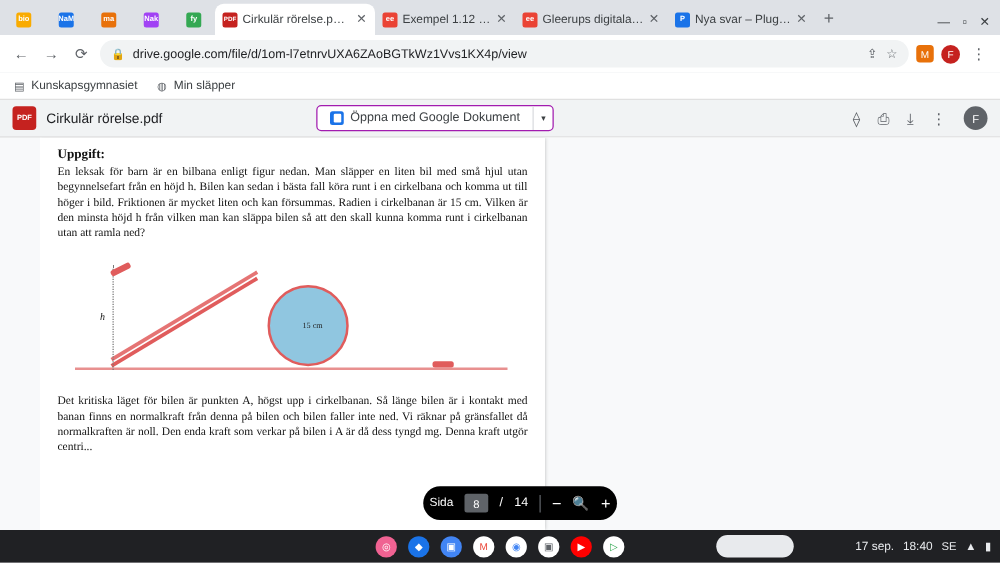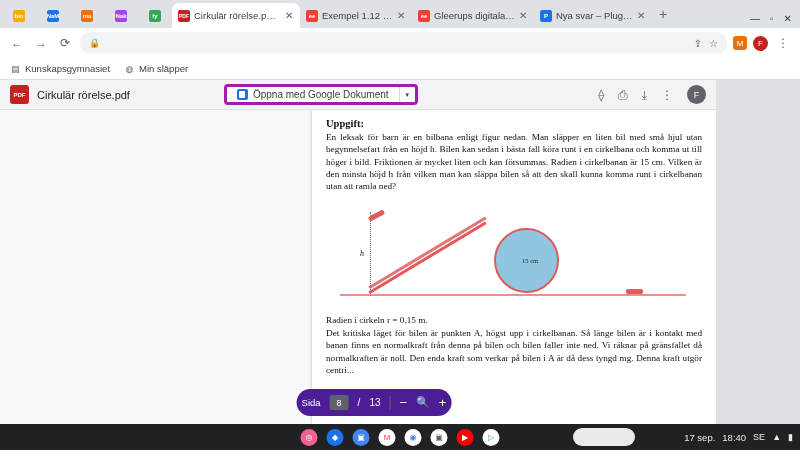--- a/index.html
+++ b/index.html
@@ -71,44 +71,44 @@
 
   .bookmarks {
     height:22px; background:#fff; display:flex; align-items:center;
     gap:14px; padding:0 10px; border-bottom:1px solid #e0e0e0;
     font-size:9.5px; color:#3c4043;
   }
   .bm { display:flex; align-items:center; gap:4px; }
   .bm .bicon { width:11px;height:11px;display:flex;align-items:center;justify-content:center;font-size:9px;color:#5f6368;}
 
   
-  .viewer { position:absolute; left:0; top:80px; width:716px; height:344px; background:#f8f9fa; }
+  .viewer { position:absolute; left:0; top:80px; width:800px; height:344px; background:#f8f9fa; }
   .drive-header {
     height:30px; background:#f1f3f4; display:flex; align-items:center;
     padding:0 10px; gap:8px; border-bottom:1px solid #e0e0e0;
   }
   .pdf-badge {
     width:19px;height:19px;border-radius:3px;background:#c5221f;color:#fff;
     font-size:6px;font-weight:bold;display:flex;align-items:center;justify-content:center;
   }
   .doc-title { font-size:11px; color:#202124; }
   .open-with {
     margin:0 auto; display:flex; align-items:center;
-    background:#fff; border:3px solid #a21caf; border-radius:4px;
+    background:#fff; border:1px solid #a21caf; border-radius:4px;
     height:21px; font-size:10px; color:#3c4043;
   }
   .ow-main { display:flex;align-items:center;gap:5px;padding:0 10px;height:100%; }
   .ow-sep { width:1px;height:100%;background:#dadce0; }
   .ow-caret { padding:0 6px;display:flex;align-items:center;height:100%;font-size:7px; }
   .ow-icon { width:11px;height:11px;border-radius:2px;background:#1a73e8;display:flex;align-items:center;justify-content:center;}
   .ow-icon::after{content:"";width:6px;height:7px;background:#fff;border-radius:1px;}
   .hdr-actions { display:flex; align-items:center; gap:14px; margin-left:auto; color:#5f6368; font-size:12px;}
   .hdr-avatar { width:19px;height:19px;border-radius:50%;background:#5f6368;color:#fff;font-size:9px;display:flex;align-items:center;justify-content:center;}
 
-  .page-area { position:relative; height:314px; background:#f8f9fa; overflow:hidden; display:flex; justify-content:flex-end;margin-left:32px;}
+  .page-area { position:relative; height:314px; background:#f8f9fa; overflow:hidden; display:flex; justify-content:flex-start;margin-left:32px;}
   .page {
     width:404px; background:#fff; box-shadow:0 0 3px rgba(0,0,0,.25);
     padding:8px 14px 0 14px; font-family:"Liberation Serif", serif;
     color:#111; position:relative; height:100%;
   }
   .p-h { font-weight:bold; font-size:10.5px; margin:0 0 2px 0; }
   .p-body { font-size:9.2px; line-height:12.3px; text-align:justify; }
   .p-body2 { font-size:9.2px; line-height:12.5px; }
 
   
@@ -131,21 +131,21 @@
     background:#e05c5c; transform-origin:left bottom; transform:rotate(-31deg);
   }
   .ramp-line2 {
     position:absolute; left:44px; bottom:21px; width:136px; height:3px;
     background:#e05c5c; transform-origin:left bottom; transform:rotate(-31deg); opacity:.85;
   }
 
   
   .float-toolbar {
     position:absolute; left:50%; transform:translateX(-50%); bottom:8px;
-    height:27px; background:#4c1d95; border-radius:14px; color:#fff;
+    height:27px; background:#000000; border-radius:14px; color:#fff;
     display:flex; align-items:center; gap:9px; padding:0 5px;
     font-size:10px; font-family:"Liberation Sans",sans-serif;
   }
   .pagebox {
     background:#5f6368; border-radius:2px; width:19px; height:15px;
     display:flex;align-items:center;justify-content:center;font-size:9px;
   }
   .zoomsep { width:1px;height:14px;background:#5f6368; }
 
   
@@ -229,20 +229,21 @@
       <span>✕</span>
     </div>
   </div>
 
   <div class="toolbar">
     <div class="navicon">←</div>
     <div class="navicon">→</div>
     <div class="navicon">⟳</div>
     <div class="omnibox">
       <span class="lock">🔒</span>
+      <span>drive.google.com/file/d/1om-l7etnrvUXA6ZAoBGTkWz1Vvs1KX4p/view</span>
       <span class="omni-right">
         <span style="font-size:10px;color:#5f6368">⇪</span>
         <span style="font-size:10px;color:#5f6368">☆</span>
       </span>
     </div>
     <div class="navicon" style="background:#e8710a;color:#fff;border-radius:3px;font-size:8px;width:14px;height:14px">
       <span>M</span>
     </div>
     <div class="avatar-chip">
       <span>F</span>
@@ -300,31 +301,30 @@
           <div class="ramp-line"></div>
           <div class="ramp-line2"></div>
           <div class="hline"></div>
           <div class="hlabel">h</div>
           <div class="loop"></div>
           <div class="loop-label">15 cm</div>
           <div class="car top"></div>
           <div class="car bottom"></div>
         </div>
 
-        <div class="p-body2">Radien i cirkeln r = 0,15 m.</div>
         <div class="p-body">Det kritiska läget för bilen är punkten A, högst upp i cirkelbanan. Så länge bilen är i kontakt med banan finns en normalkraft från denna på bilen och bilen faller inte ned. Vi räknar på gränsfallet då normalkraften är noll. Den enda kraft som verkar på bilen i A är då dess tyngd mg. Denna kraft utgör centri...</div>
       </div>
 
       <div class="float-toolbar">
         <span style="font-size:9.5px">Sida</span>
         <span class="pagebox">
           <span>8</span>
         </span>
         <span>/</span>
-        <span>13</span>
+        <span>14</span>
         <span class="zoomsep"></span>
         <span style="font-size:13px">−</span>
         <span style="font-size:11px">🔍</span>
         <span style="font-size:13px">+</span>
       </div>
     </div>
   </div>
 </div>
 
 <div class="shelf">

